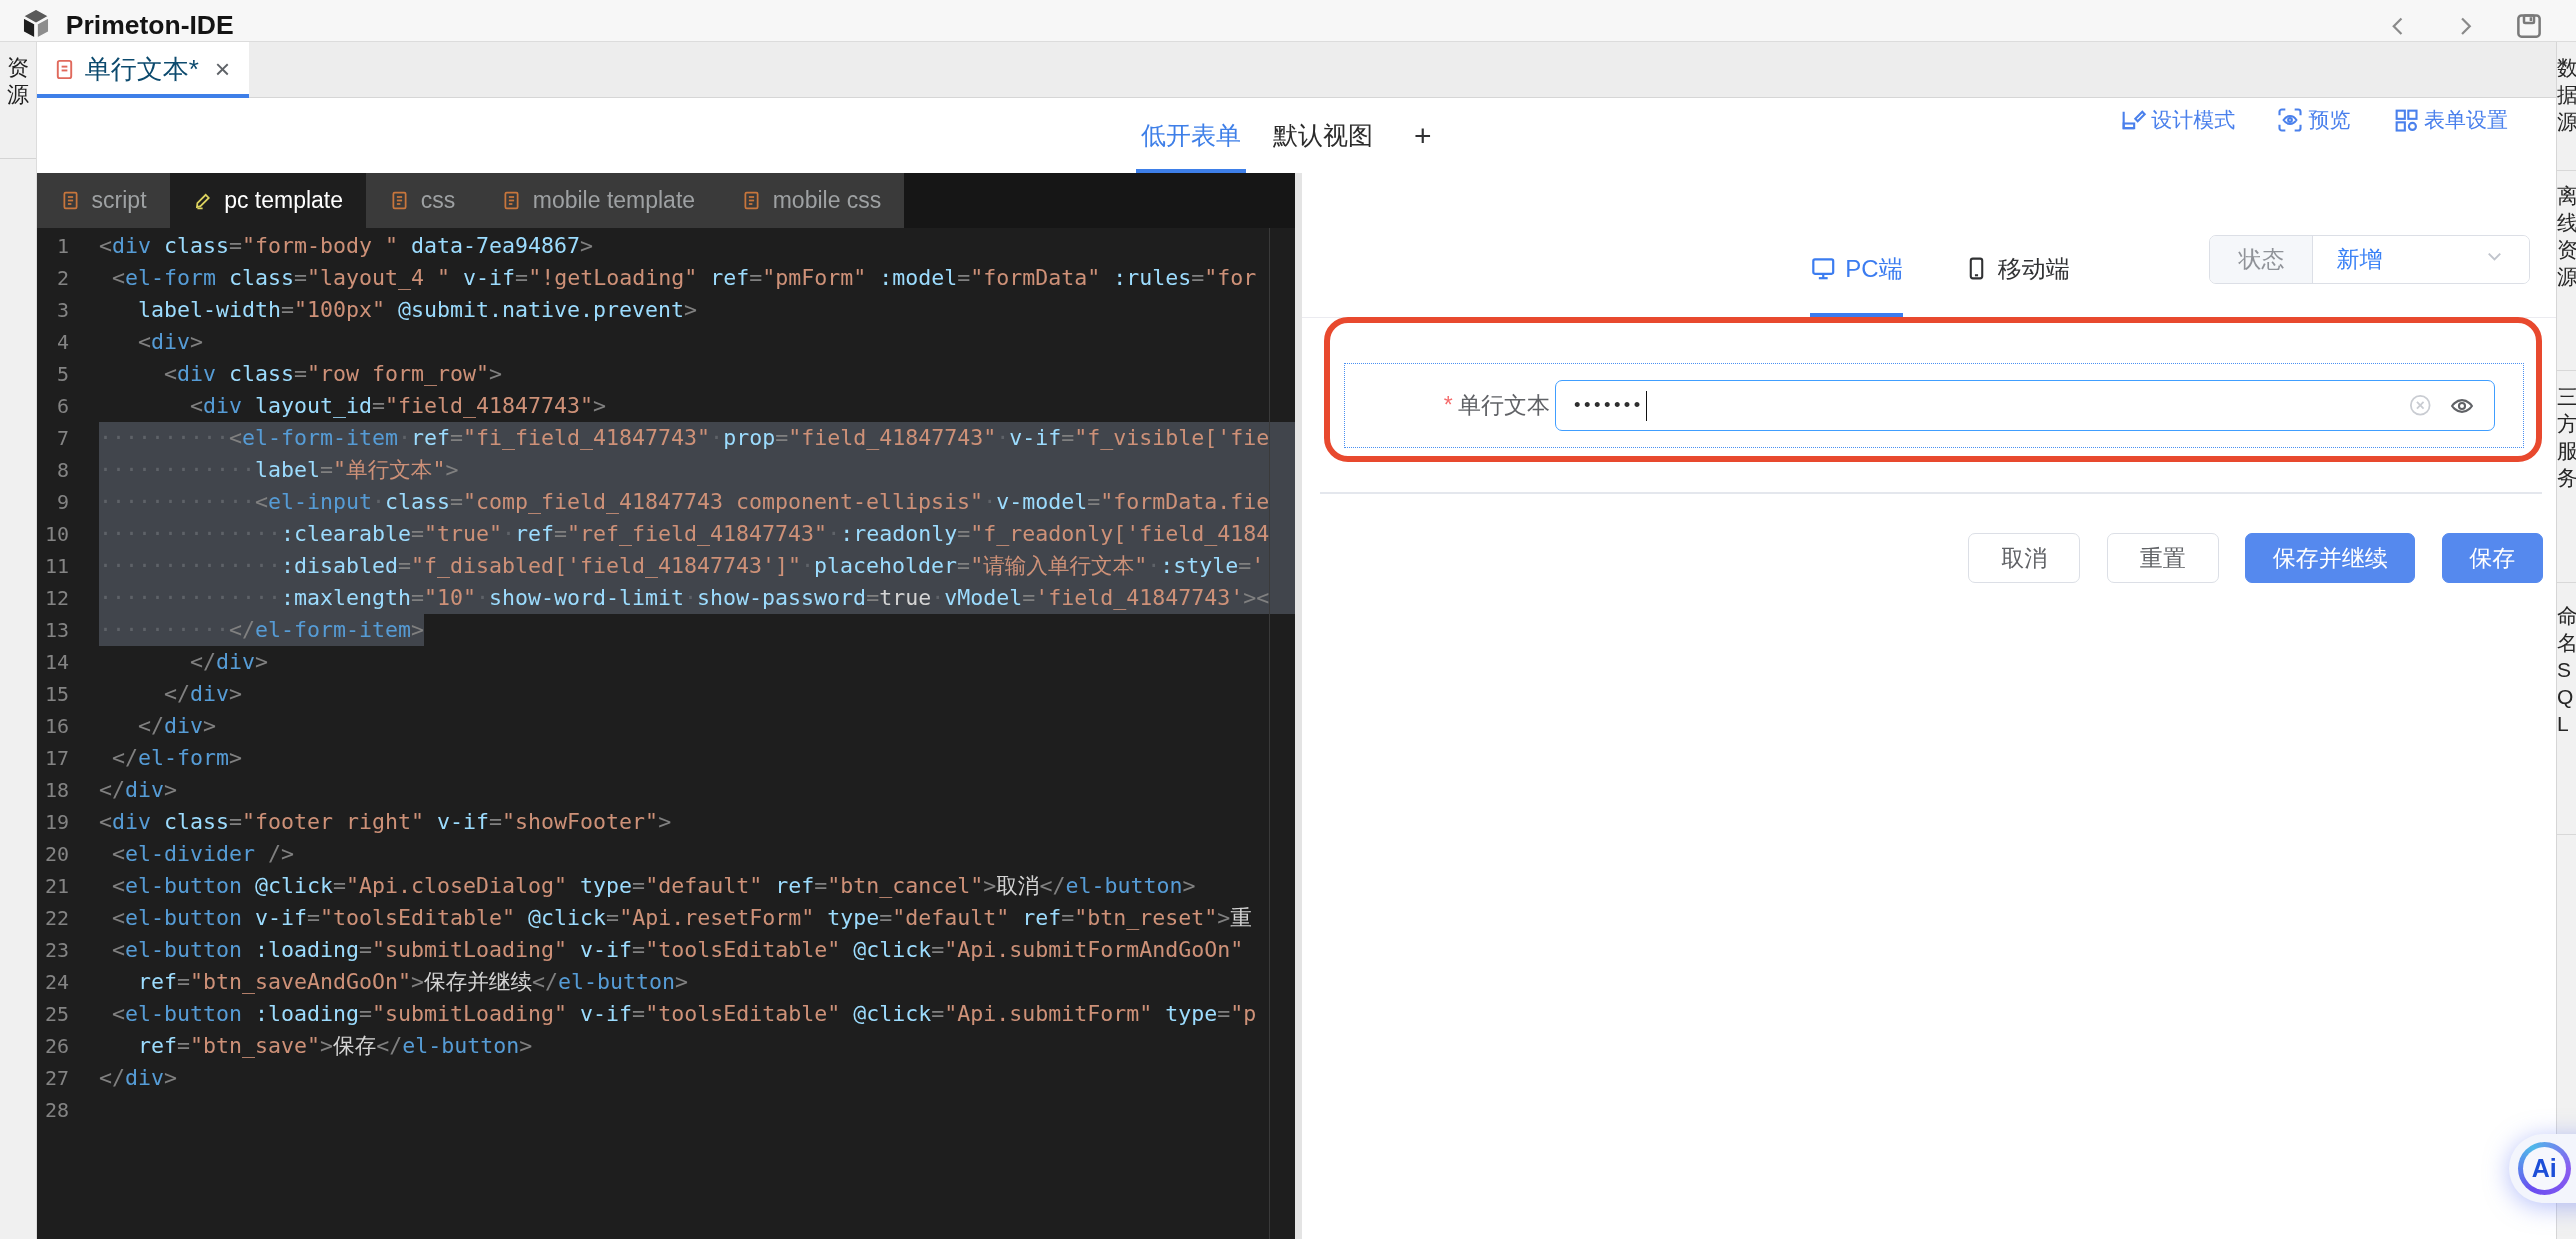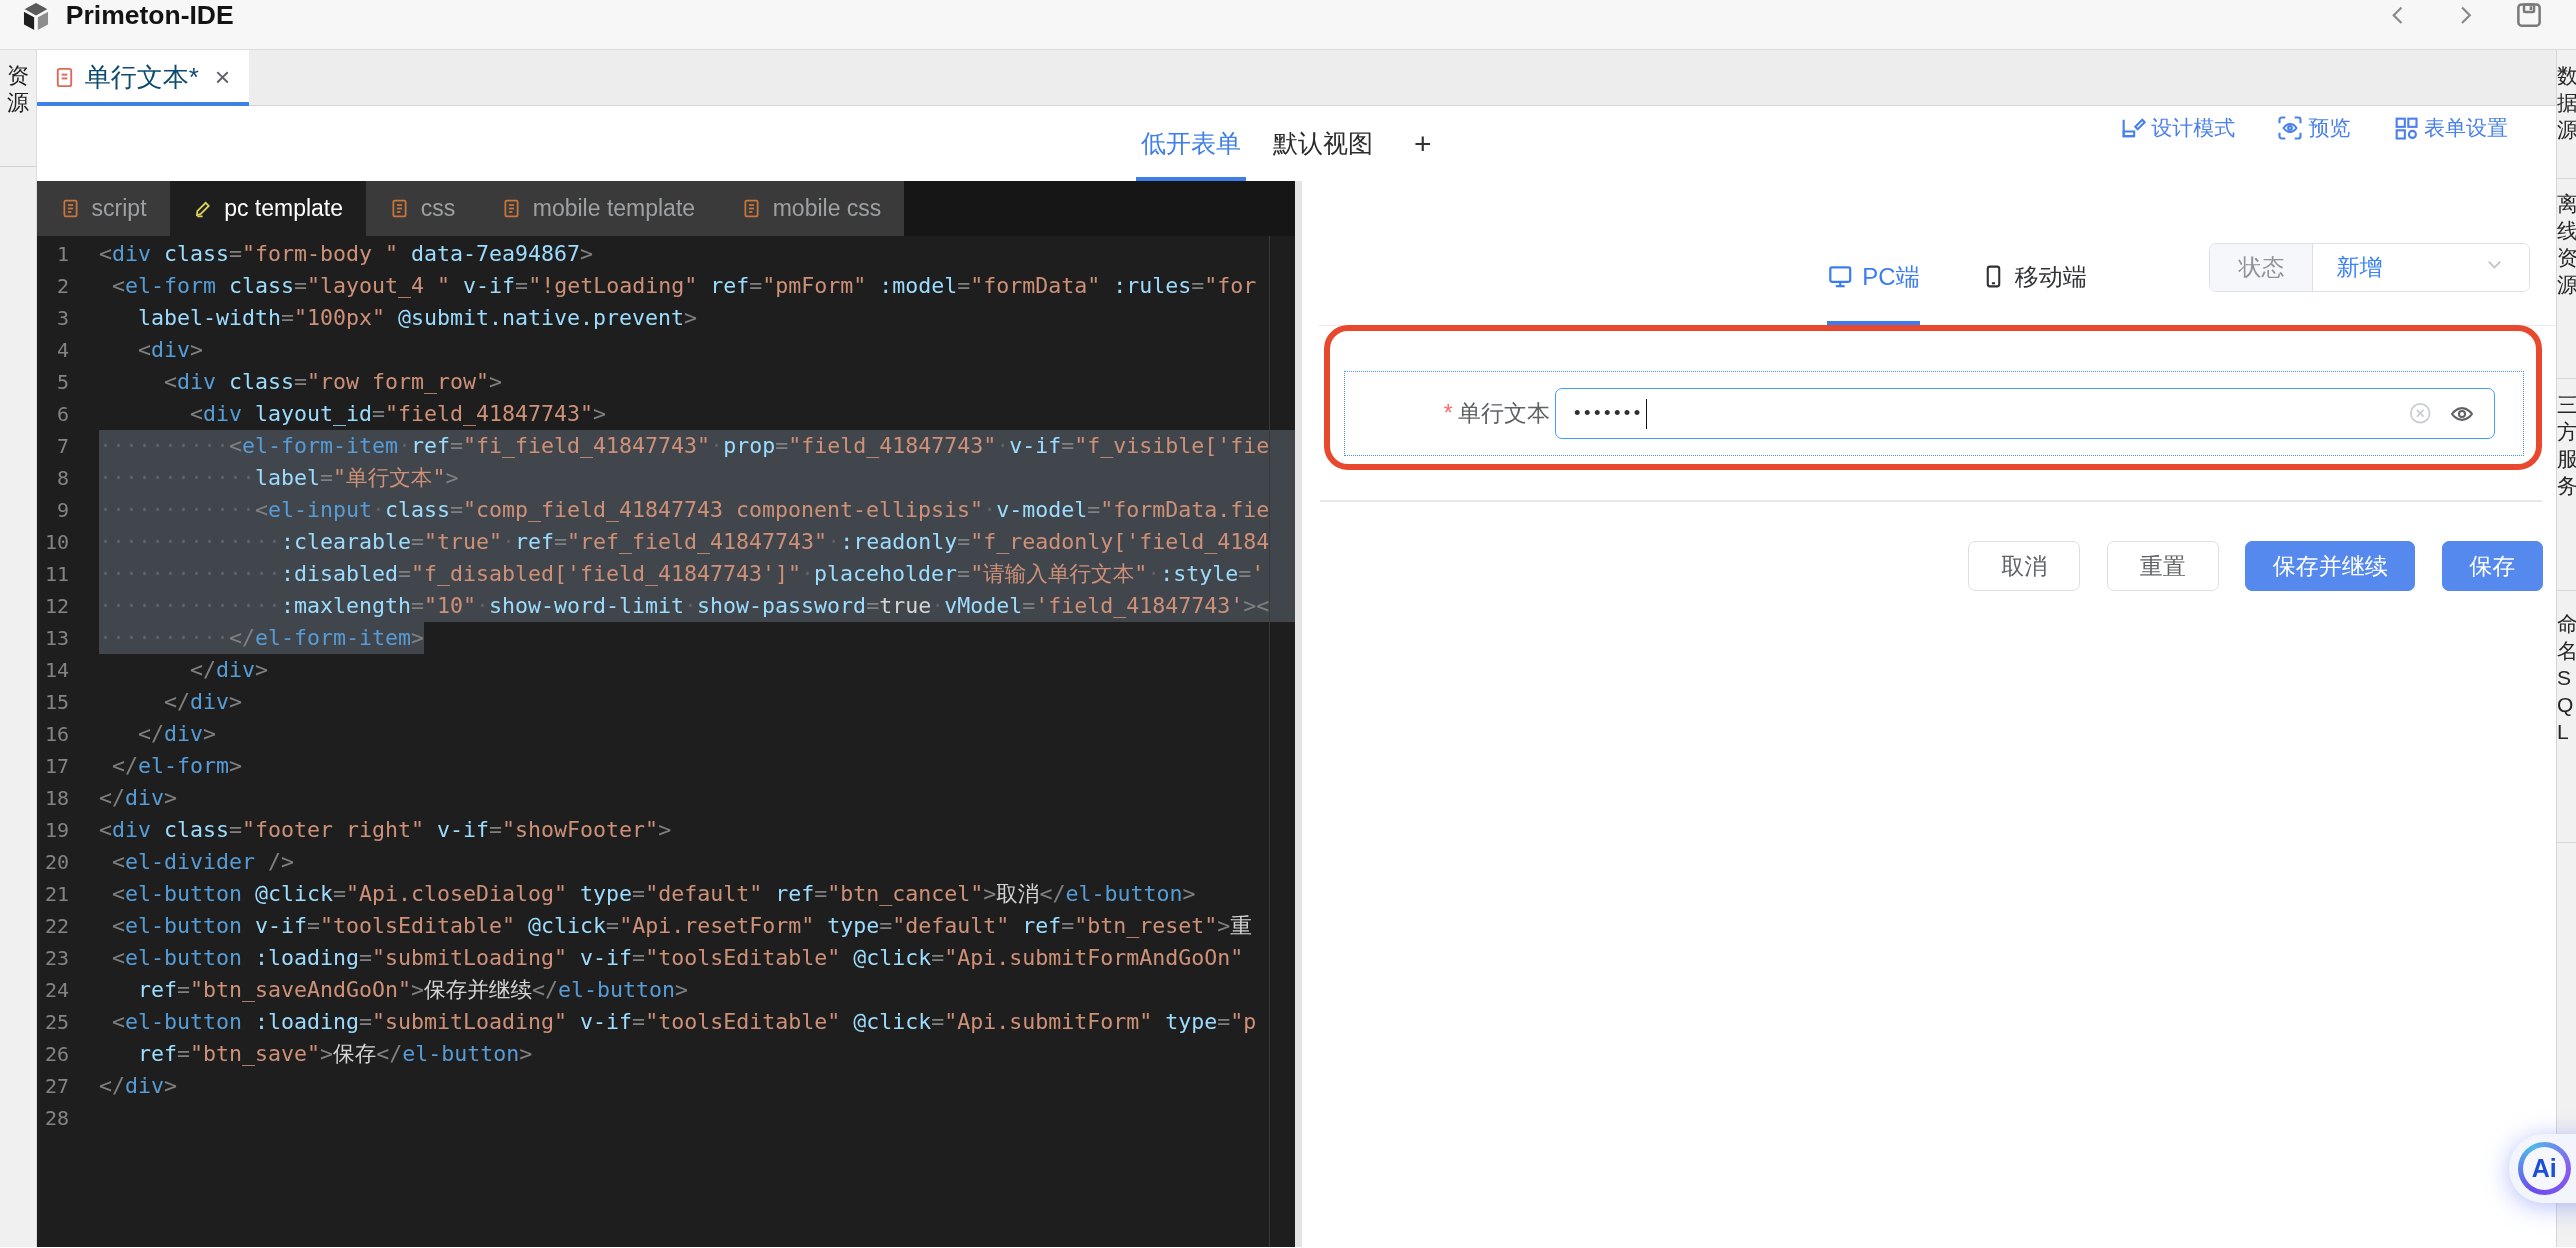--- a/index.html
+++ b/index.html
@@ -1,21 +1,21 @@
 <!DOCTYPE html>
 <html style="font-size:14px"><head>
 <meta charset="utf-8">
 <title>Primeton-IDE</title>
 <style>
   *{box-sizing:border-box;margin:0;padding:0}
   html,body{width:2576px;height:1248px;overflow:hidden}
   body{position:relative;font-family:"Liberation Sans",sans-serif;background:#fff;color:#303133}
 
   
-  #titlebar{height:50px;background:#f7f7f7;border-bottom:0.9px solid #dcdcdc;display:flex;align-items:flex-start;padding:0 19.4px}
+  #titlebar{height:42px;background:#f7f7f7;border-bottom:0.9px solid #dcdcdc;display:flex;align-items:flex-end;padding:0 19.4px}
   #titlebar .title{font-size:26.5px;font-weight:700;color:#141414;margin-left:12.4px}
   #titlebar .tb-right{margin-left:auto;display:flex;align-items:center;gap:35px;margin-right:12.4px;color:#8a8a8a}
   .tb-icon{width:30px;height:30px;display:flex;align-items:center;justify-content:center;cursor:pointer}
 
   
   #shell{display:flex;height:1197px}
   #left-rail{width:37px;background:#f0f0f0;border-right:0.9px solid #dcdcdc;flex:none}
   #right-rail{width:20px;background:#f1f1f1;border-left:0.9px solid #d6d6d6;flex:none;overflow:hidden}
   .rail-item{border-bottom:0.9px solid #d8d8d8;overflow:hidden;width:100%}
   .rail-char{height:27px;line-height:27px;font-size:21px;color:#262626;white-space:nowrap}
@@ -54,21 +54,21 @@
   .code-line{display:flex;height:32px;line-height:32px}
   .ln{flex:none;width:62px;text-align:right;padding-right:30px;color:#848484;font-size:20px;box-sizing:content-box;width:32px}
   .lc{white-space:pre;font-size:21.6px}
   .code-line.sel .lc{background:#41454c}
   .code-line.sel.full .lc{flex:1}
   .tk-p{color:#808080}.tk-t{color:#569cd6}.tk-a{color:#9cdcfe}.tk-s{color:#ce9178}.tk-x{color:#d4d4d4}.tk-d{color:#5e6268}
 
   
   #preview{flex:1;background:#fff;position:relative;overflow:hidden}
   #refresh-bar{position:absolute;left:0;top:0;right:0;height:47px;background:#f0f0f0;display:flex;align-items:center;gap:8.8px;padding-left:40px;color:#8ab4f0;font-size:23px;cursor:pointer}
-  #device-row{position:absolute;left:17px;top:47px;right:0;height:98px;background:#fff;border-bottom:0.9px solid #ebebf0}
+  #device-row{position:absolute;left:0;top:47px;right:0;height:98px;background:#fff;border-bottom:0.9px solid #ebebf0}
   .device-tab{position:absolute;top:0;height:100%;display:flex;align-items:center;gap:8.8px;font-size:24px;cursor:pointer;color:#303133}
   .device-tab.active{color:#3b7cf0}
   .device-tab.active::after{content:"";position:absolute;left:0;right:0;bottom:0;height:4.4px;background:#3b7cf0}
   #dev-pc{left:508px}#dev-mobile{left:662px}
   #status-select{position:absolute;right:25.6px;top:15px;height:49px;display:flex;border:1.8px solid #dcdfe6;border-radius:7px;overflow:hidden;cursor:pointer}
   #status-select .seg-label{background:#f5f7fa;color:#909399;font-size:23px;display:flex;align-items:center;padding:0 28px;border-right:1.8px solid #dcdfe6}
   #status-select .seg-value{background:#fff;color:#3b82f6;font-size:23px;display:flex;align-items:center;padding:0 23px;width:216px}
   #status-select .chev{margin-left:auto;color:#c0c4cc}
 
   #red-box{position:absolute;left:22px;top:144px;width:1218px;height:145px;border:6.2px solid #e8492e;border-radius:24px}

